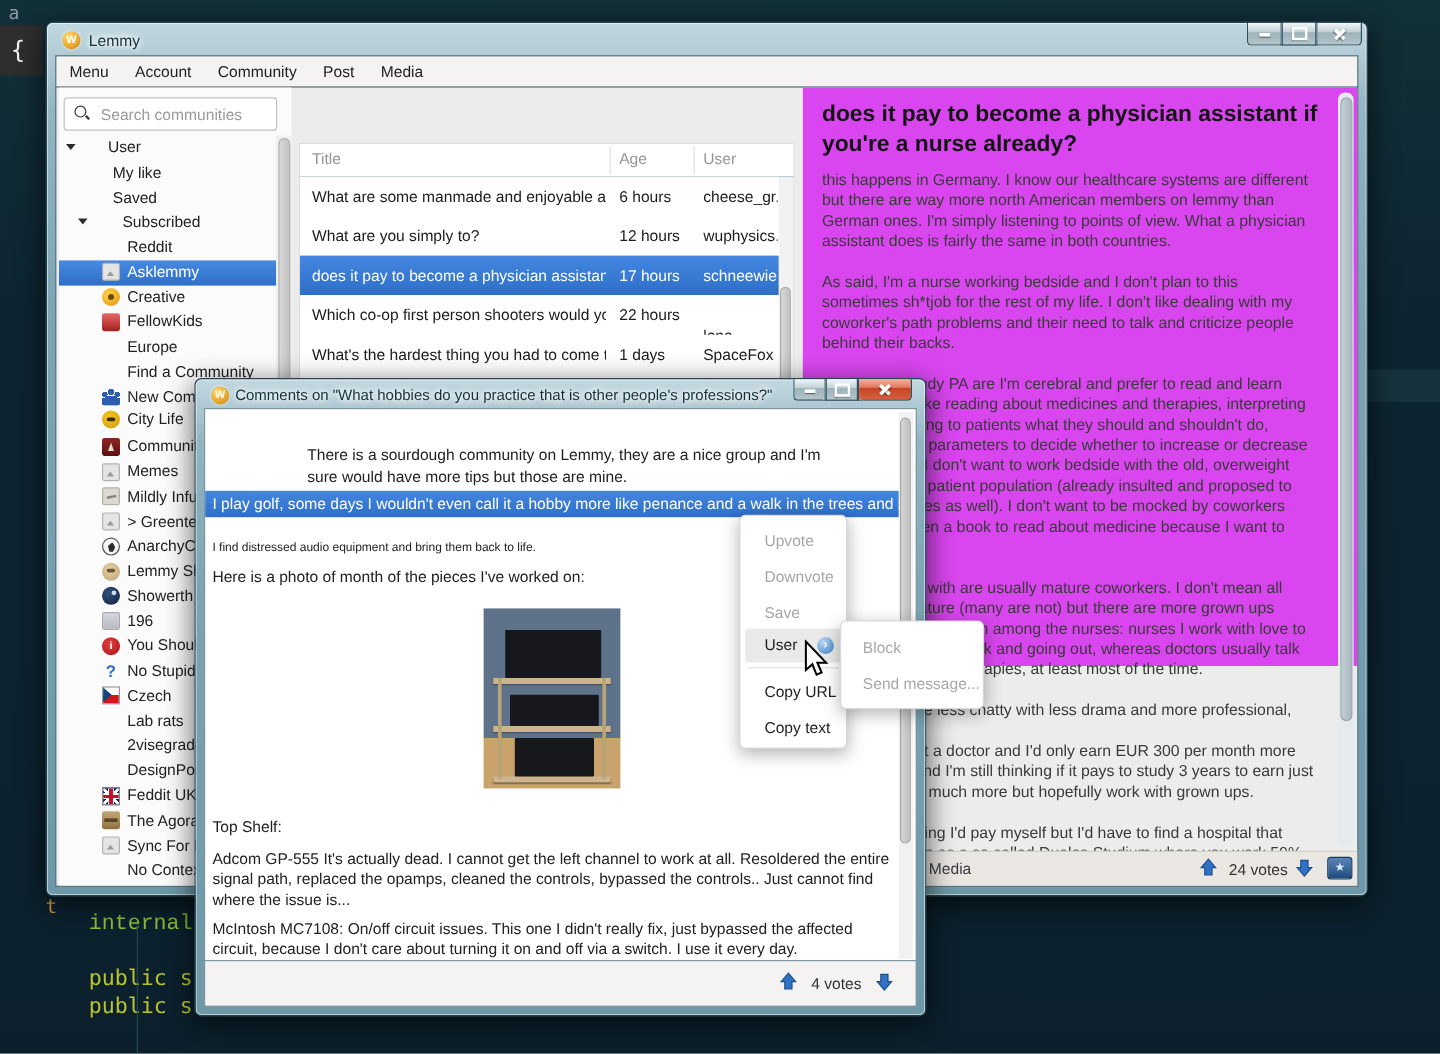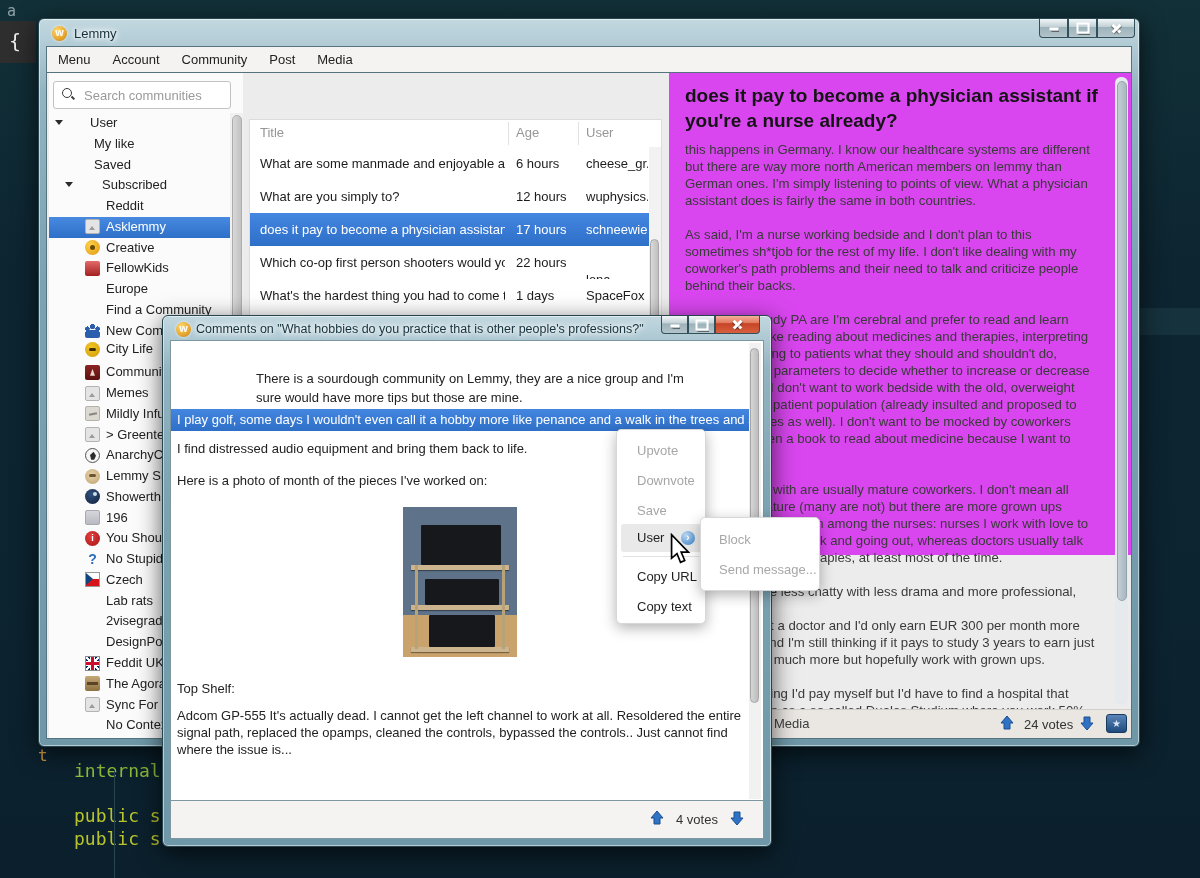--- a/index.html
+++ b/index.html
@@ -6,21 +6,21 @@
   body{width:1200px;height:878px;overflow:hidden;font-family:"Liberation Sans","DejaVu Sans",sans-serif;
        -webkit-font-smoothing:antialiased;}
   .abs{position:absolute;}
   #desktop{position:absolute;left:0;top:0;width:1200px;height:878px;
     background:linear-gradient(180deg,#123038 0%,#0d2531 30%,#0c2330 70%,#0b202c 100%);}
   .mono{font-family:"DejaVu Sans Mono","Liberation Mono",monospace;}
   .code-a{left:7px;top:2px;color:#8fa0a8;font-size:15px;}
   .brace-box{left:0;top:21px;width:36px;height:42px;background:#2e2e2e;color:#eee;font-size:20px;line-height:40px;padding-left:9px;box-sizing:border-box;}
   .side-band{left:1138px;top:308px;width:62px;height:27px;background:#16323d;}
   .code-t{left:38px;top:746px;color:#d79a3a;font-size:16px;}
-  .code-l1{left:74px;top:760px;color:#8fbf3a;font-size:18px;}
+  .code-l1{left:74px;top:760px;color:#8fbf3a;font-size:18px;font-family:Liberation Mono, monospace;}
   .code-l2{left:74px;top:805px;color:#b9c42c;font-size:18px;}
   .code-l3{left:74px;top:828px;color:#b9c42c;font-size:18px;}
   .indent-line{left:114px;top:770px;width:1px;height:108px;background:#27454f;}
 
   
   .aero{position:absolute;border:1px solid #27444f;border-radius:6px;
     background:linear-gradient(180deg,#c2d8e0 0%,#93b4c1 10%,#7ba3b2 35%,#6e97a7 100%);
     box-shadow:0 6px 24px rgba(0,0,0,.65), inset 0 0 0 1px rgba(255,255,255,.5);}
   .win-title{position:absolute;font-size:13px;color:#14313c;white-space:nowrap;
     text-shadow:0 0 4px #fff,0 0 7px #fff,0 0 10px #fff;}
@@ -134,21 +134,21 @@
   .votes-label{font-size:13px;color:#333;}
   .varrow{position:absolute;width:16px;height:16px;}
   .media-btn{position:absolute;left:437px;top:4px;width:21px;height:19px;border-radius:3px;border:1px solid #173a5e;
     background:linear-gradient(#5b85b8,#1f4a7d);box-sizing:border-box;color:#d8e8f8;font-size:10px;line-height:17px;text-align:center;}
 
   
   #cmt-win{left:162px;top:315px;width:608px;height:530px;}
   #cmt-content{left:8px;top:25px;width:592px;height:460px;background:#fff;box-shadow:0 0 0 1px #7d97a1;}
   .reply-comment{position:absolute;left:85px;top:28px;width:450px;font-size:13px;line-height:19px;color:#222;}
   .sel-comment{position:absolute;left:0;top:68px;width:578px;height:22px;background:linear-gradient(#4487e0,#2e6fc8);color:#fff;font-size:13px;line-height:22px;padding-left:6px;box-sizing:border-box;white-space:nowrap;overflow:hidden;}
-  .cline1{position:absolute;left:6px;top:100px;font-size:13px;color:#222;}
+  .cline1{position:absolute;left:6px;top:110px;font-size:10px;color:#222;}
   .cline2{position:absolute;left:6px;top:132px;font-size:13px;color:#222;}
   .cphoto{position:absolute;left:232px;top:166px;width:114px;height:150px;
     background:linear-gradient(180deg,#5e738a 0 72%,#c9a36b 72% 100%);overflow:hidden;}
   .ph-shelf{position:absolute;left:8px;width:98px;height:5px;background:#cbb48e;box-shadow:0 1px 1px rgba(0,0,0,.4);}
   .ph-amp{position:absolute;background:#17181c;border-radius:1px;}
   .ph-leg{position:absolute;width:3px;background:#b8a379;}
   .cline3{position:absolute;left:6px;top:340px;font-size:13px;color:#222;}
   .cpara{position:absolute;left:6px;width:566px;font-size:13px;line-height:17px;color:#222;}
   .cmt-scroll{position:absolute;right:2px;top:2px;width:12px;height:456px;background:#f1f1f1;}
   .cmt-thumb{position:absolute;left:1px;top:5px;width:9px;height:355px;background:linear-gradient(90deg,#d6d6d6,#bdbdbd);border:1px solid #a5a5a5;border-radius:5px;box-sizing:border-box;}
@@ -429,20 +429,21 @@
       <div class="ph-shelf" style="top:140px;"></div>
       <div class="ph-leg" style="left:12px;top:58px;height:84px;"></div>
       <div class="ph-leg" style="left:99px;top:58px;height:84px;"></div>
       <div class="ph-amp" style="left:18px;top:18px;width:80px;height:40px;"></div>
       <div class="ph-amp" style="left:22px;top:72px;width:74px;height:26px;"></div>
       <div class="ph-amp" style="left:26px;top:108px;width:66px;height:32px;"></div>
     </div>
 
     <div class="cline3">Top Shelf:</div>
     <div class="cpara" style="top:366px;">Adcom GP-555 It's actually dead.  I cannot get the left channel to work at all.  Resoldered the entire signal path, replaced the opamps, cleaned the controls, bypassed the controls.. Just cannot find where the issue is...</div>
+    <div class="cpara" style="top:424px;">McIntosh MC7108:  On/off circuit issues. This one I didn't really fix, just bypassed the affected circuit, because I don't care about turning it on and off via a switch.  I use it every day.</div>
     <div class="cmt-scroll">
         <div class="cmt-thumb"></div>
       </div>
   </div>
 
   <div id="cmt-footer">
     <span class="varrow" style="left:478px;top:9px;">
       <svg width="16" height="16" viewBox="0 0 16 16">
           <path d="M8 1 L14 8 H11 V14 H5 V8 H2 Z" fill="#2f72c6" stroke="#1c4e8e" stroke-width="1"></path>
         </svg>

